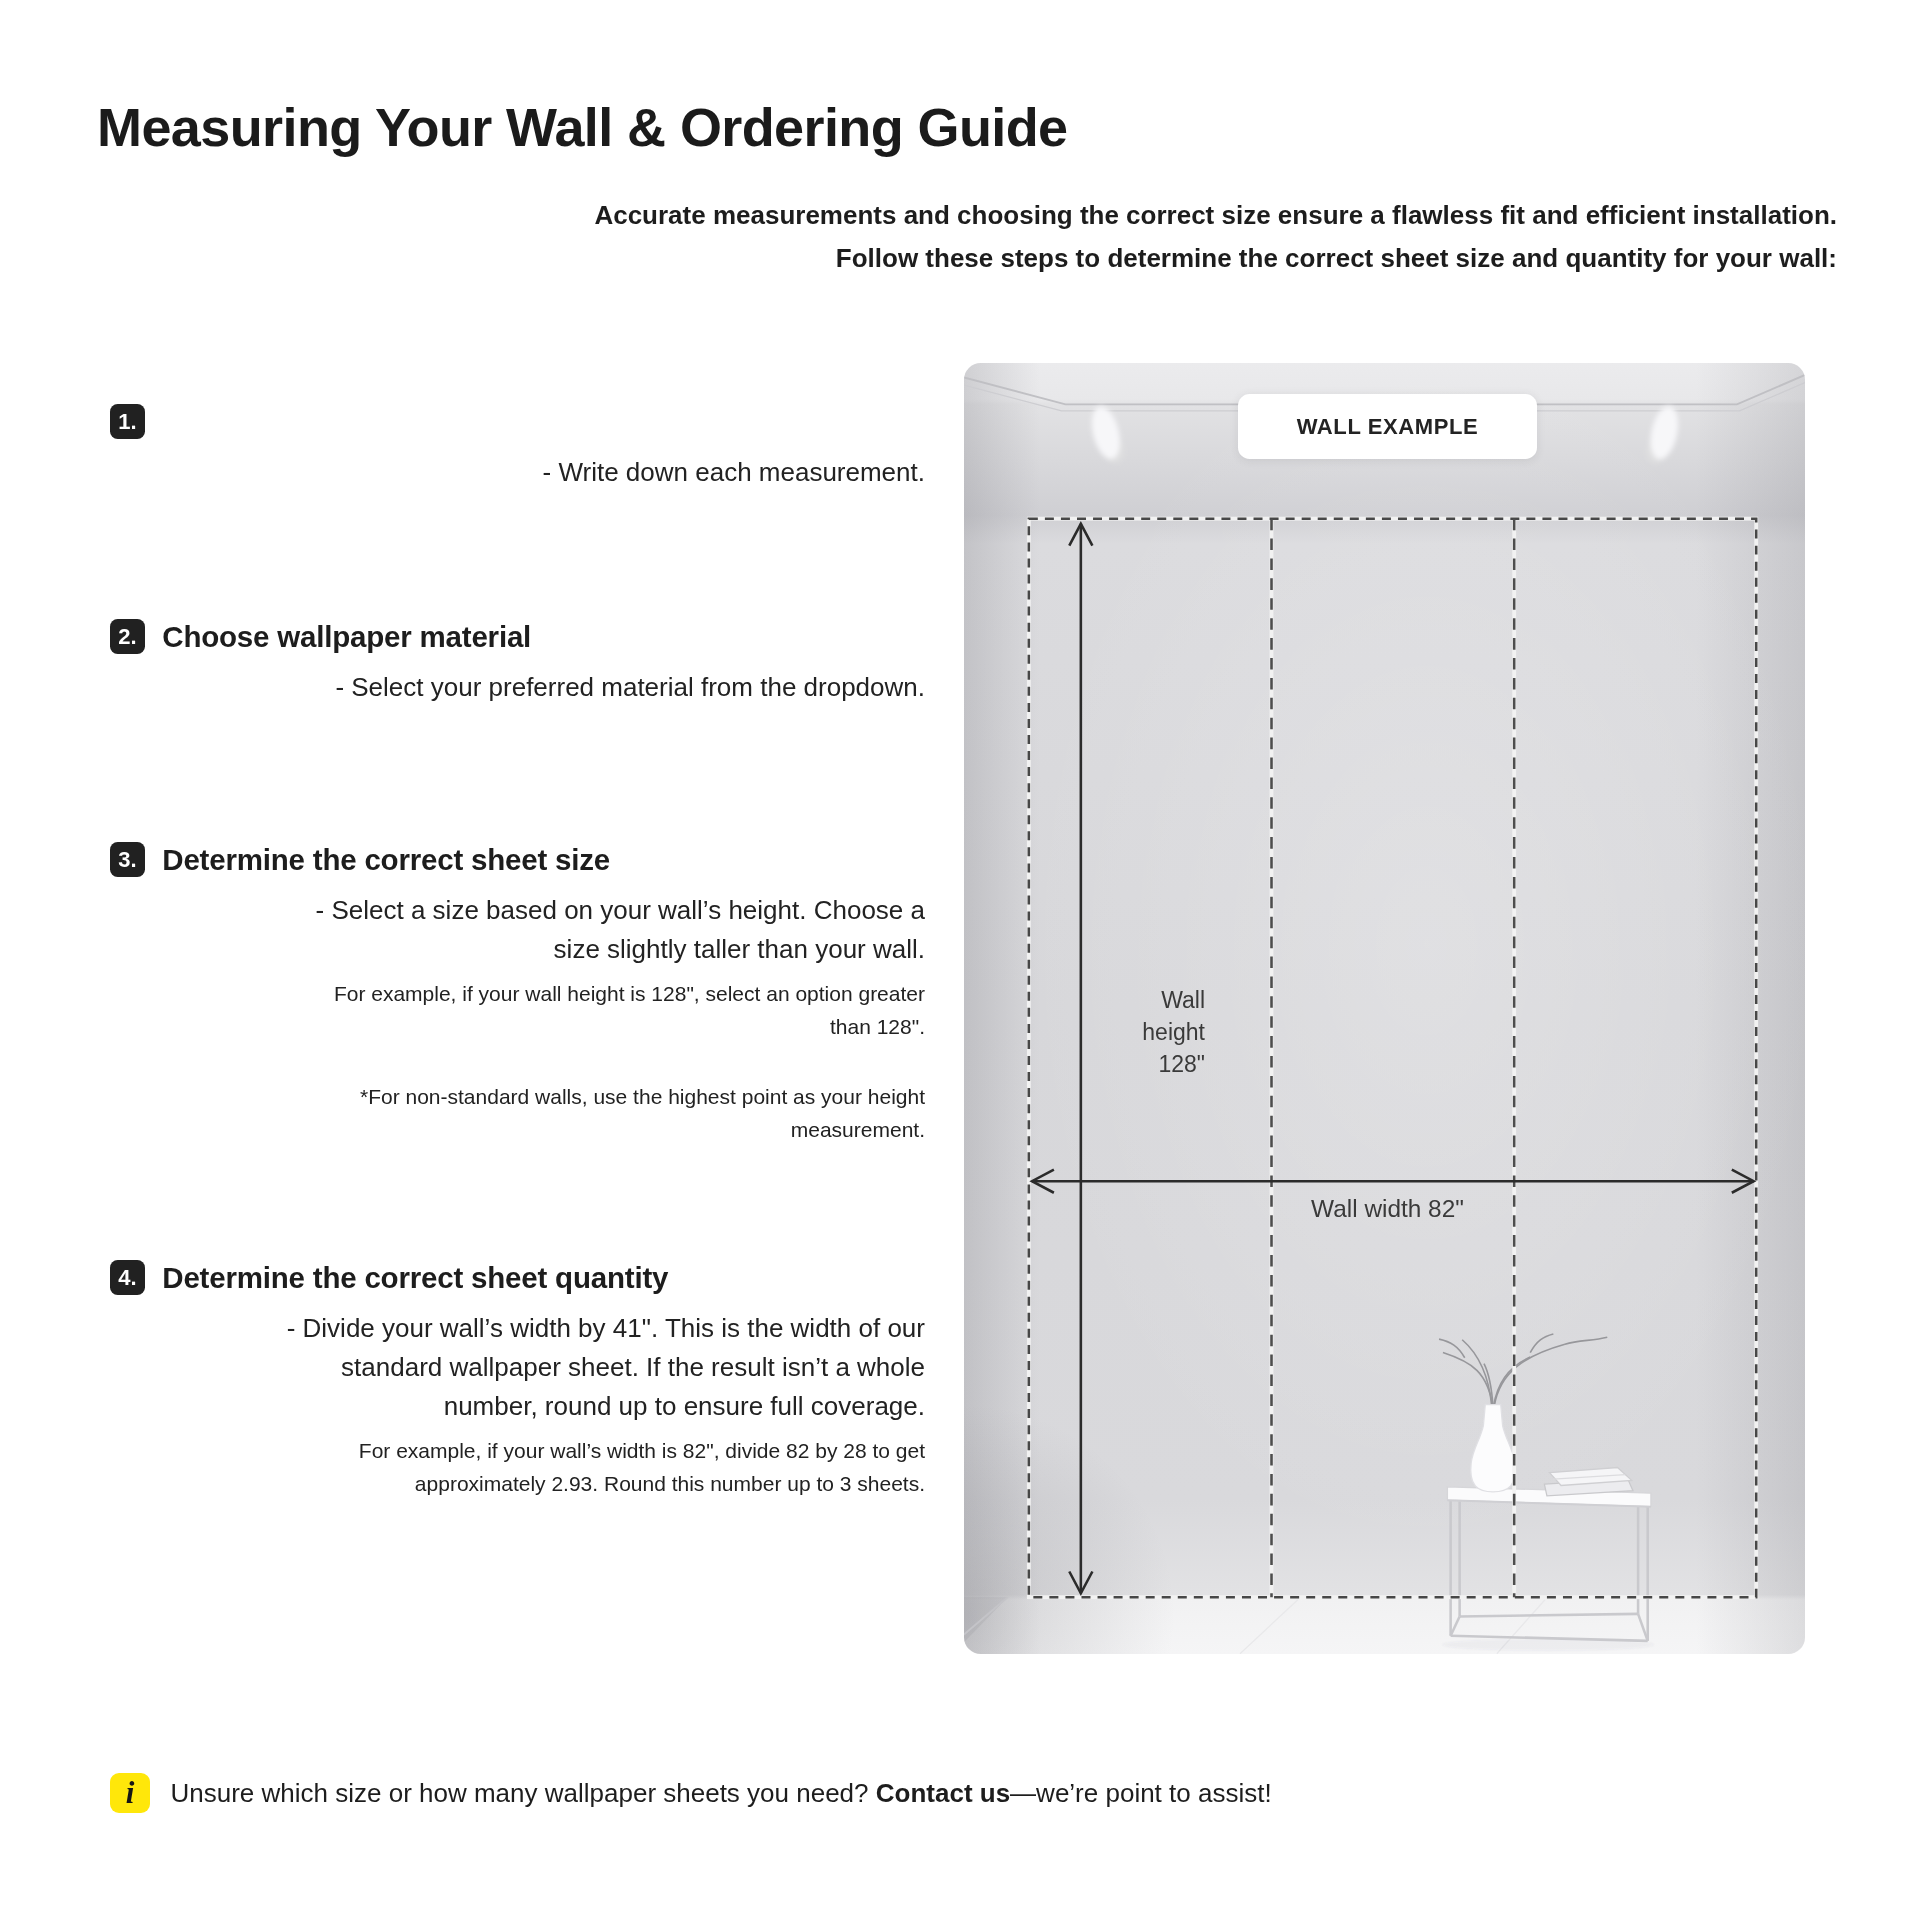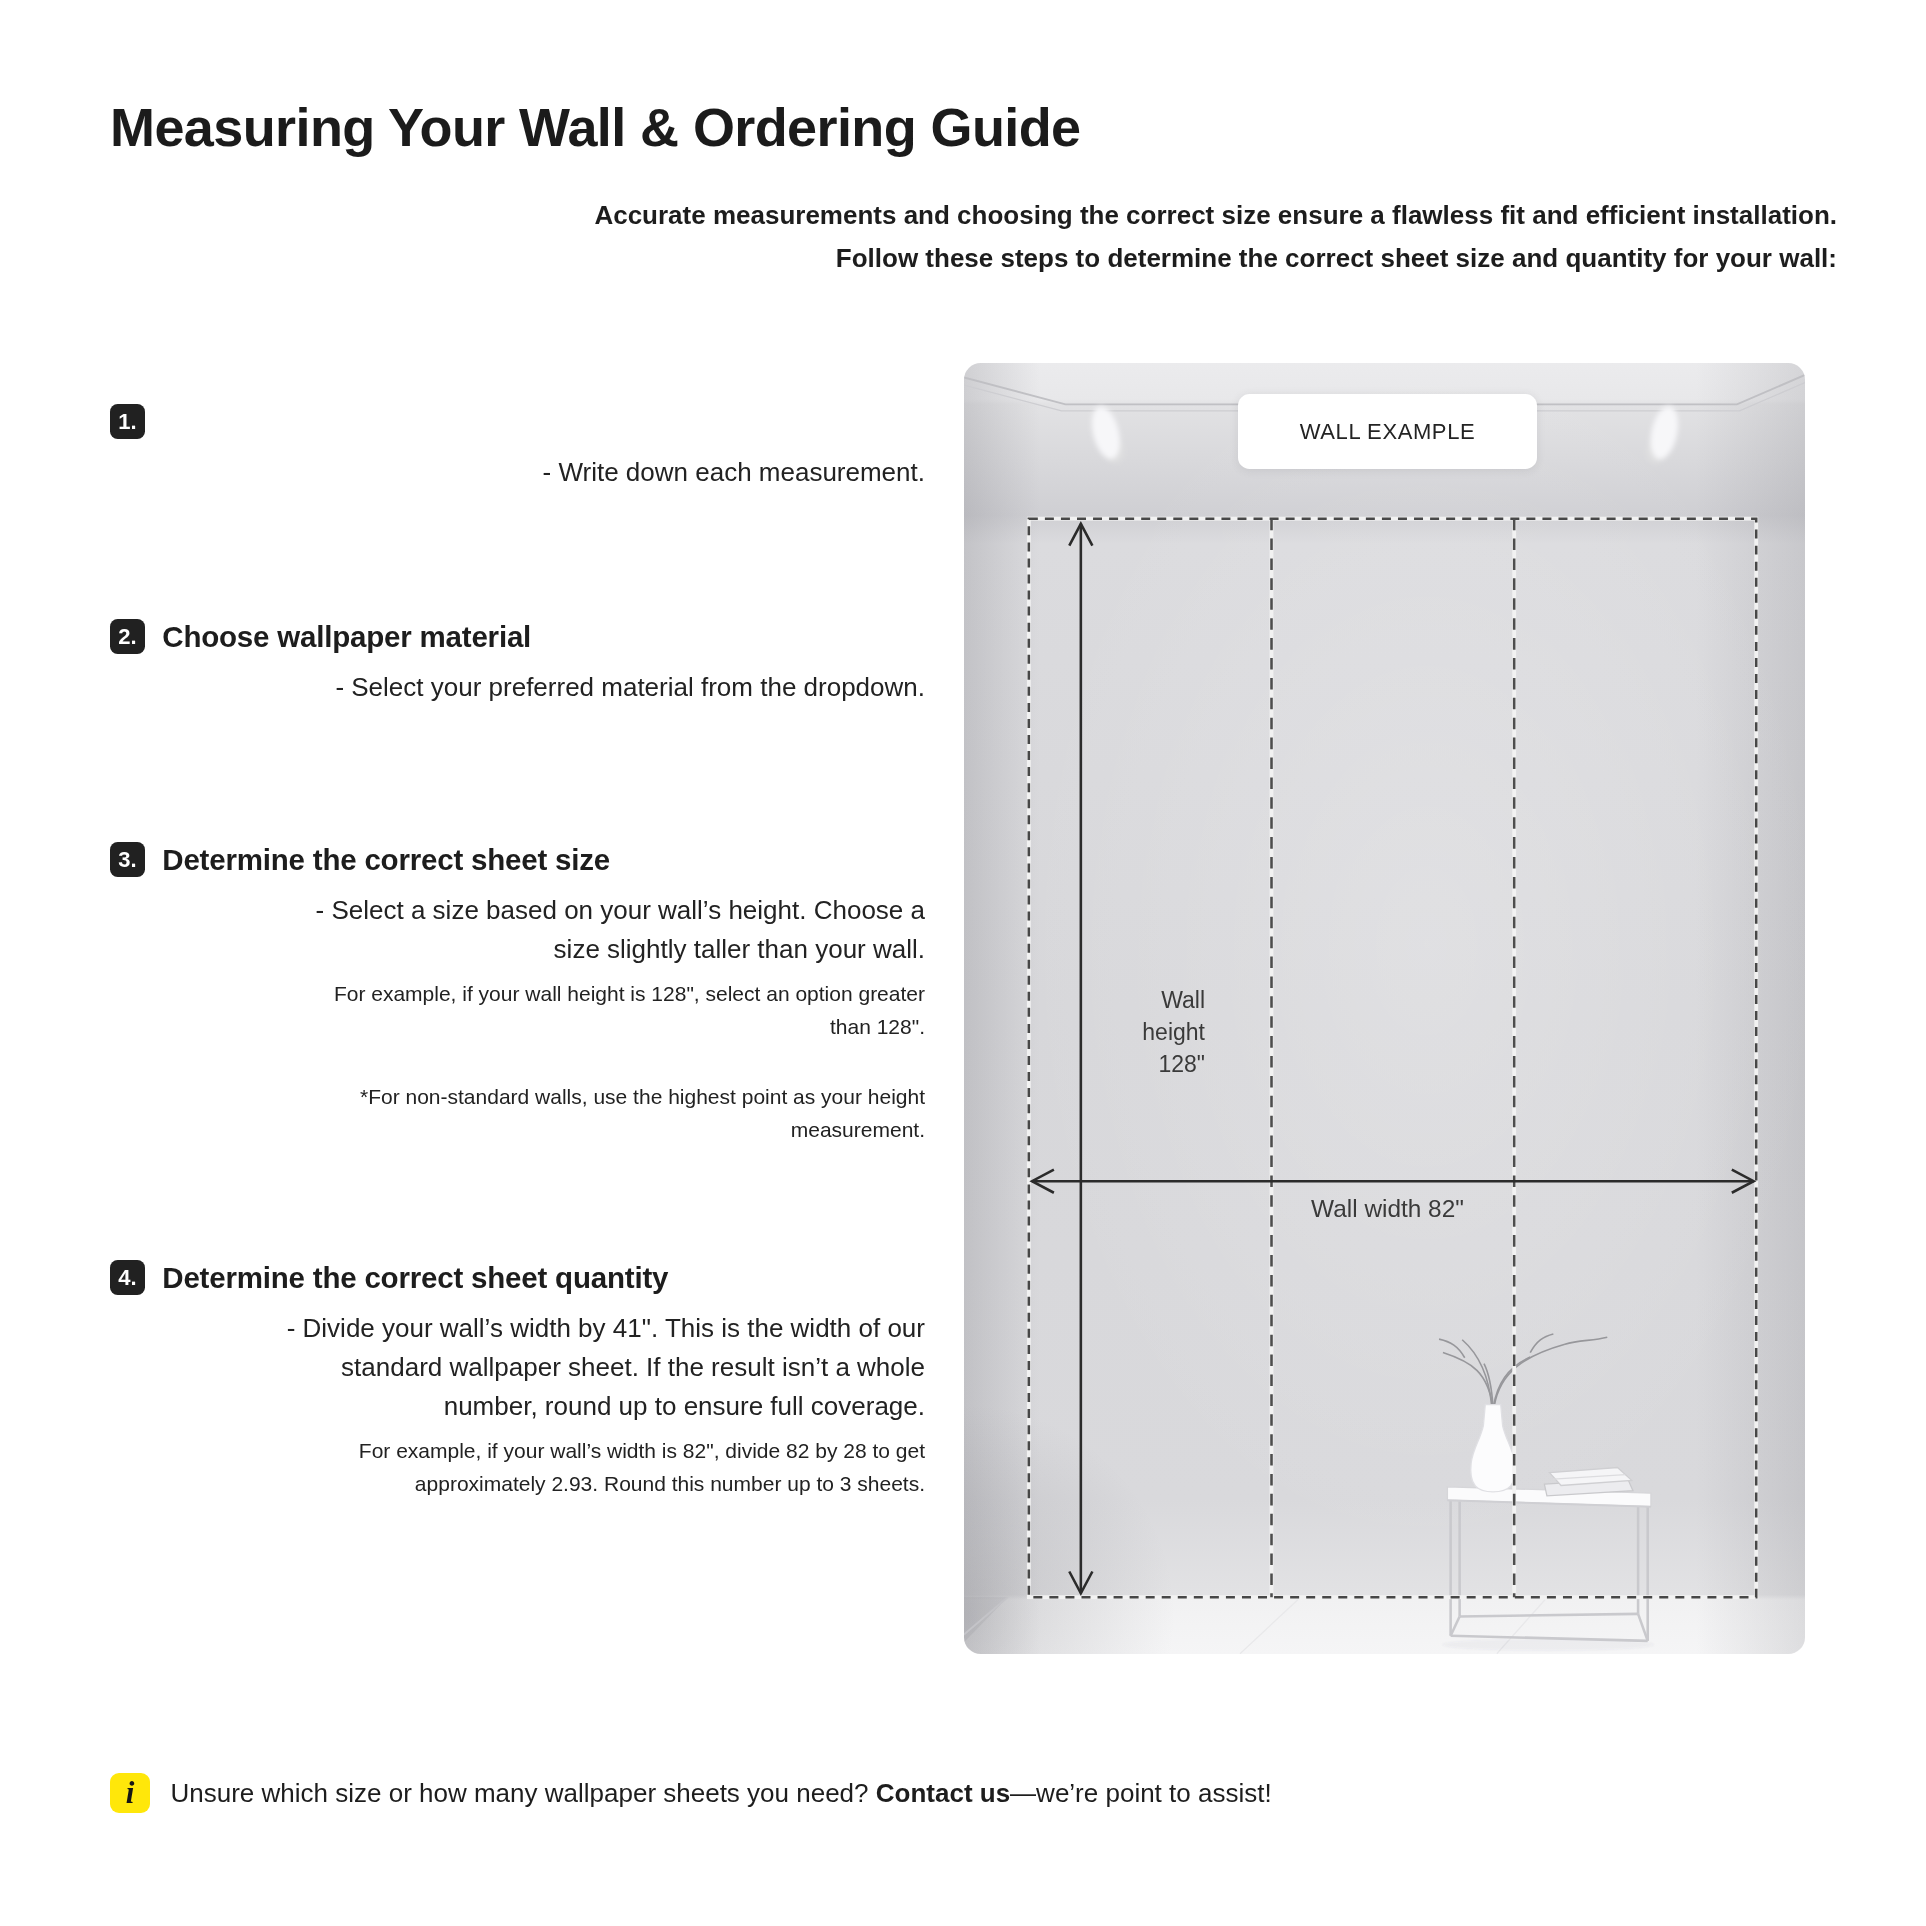--- a/index.html
+++ b/index.html
@@ -2,21 +2,21 @@
 <html style="--badge_bg: #212121; --info_icon_bg: #ffe70a; --dash_color: #474747; --arrow_color: #2b2b2b; --photo_wall: #d7d7da;font-size:10.3px"><head>
 <meta charset="utf-8">
 <style>
   html,body{margin:0;padding:0;background:#ffffff;}
   body{
     width:1926px;height:1926px;position:relative;overflow:hidden;
     font-family:"Liberation Sans",sans-serif;color:#1e1e1e;
     -webkit-font-smoothing:antialiased;
   }
   .page-title{
-    position:absolute;left:110px;top:96px;margin:0;
+    position:absolute;left:97px;top:96px;margin:0;
     font-size:54px;font-weight:bold;letter-spacing:-0.6px;color:#1b1b1b;
   }
   .intro{
     position:absolute;left:110px;top:194px;width:1727px;margin:0;
     font-size:26px;font-weight:bold;line-height:43px;color:#1d1d1d;
   }
   .ln{display:block;text-align:right;}
   .step{position:absolute;left:110px;width:815px;}
   .step-1{top:404px;}
   .step-2{top:619px;}
@@ -38,24 +38,24 @@
     position:absolute;left:964px;top:363px;width:841px;height:1291px;margin:0;
     border-radius:16.7px;overflow:hidden;
     background:
       radial-gradient(circle at 0% 97%, rgba(90,90,98,0.22), rgba(90,90,98,0) 14%),
       linear-gradient(90deg, rgba(100,100,108,0.20) 0%, rgba(100,100,108,0) 9%, rgba(100,100,108,0) 87%, rgba(100,100,108,0.16) 100%),
       radial-gradient(ellipse at 55% 45%, rgba(255,255,255,0.22), rgba(255,255,255,0) 62%),
       linear-gradient(180deg,#ebebed 0%,#e8e8ea 2.8%,#e2e2e4 3.2%,#cfcfd3 11.8%,#dbdbde 14%,#d7d7da 50%,#d9d9dc 88%,#e2e2e4 95.4%,#f1f1f2 95.8%,#f5f5f6 100%);
   }
   .photo svg{position:absolute;left:0;top:0;width:841px;height:1291px;display:block;}
   .we-badge{
-    position:absolute;left:274px;top:31px;width:299px;height:75px;
+    position:absolute;left:274px;top:31px;width:299px;height:65px;
     background:#ffffff;border-radius:11.6px;box-shadow:0 1.9px 9px rgba(60,60,70,0.10);
     display:flex;align-items:center;justify-content:center;
-    font-size:22px;font-weight:normal;letter-spacing:0.6px;color:#232323;
+    font-size:22px;font-weight:bold;letter-spacing:0.6px;color:#232323;
   }
   .wall-height-label{
     position:absolute;left:132px;top:621px;width:109px;
     font-size:23px;line-height:32px;color:#3a3a3a;
   }
   .wall-width-label{
     position:absolute;left:276px;top:832px;width:295px;text-align:center;
     font-size:24.4px;color:#3a3a3a;
   }
 

